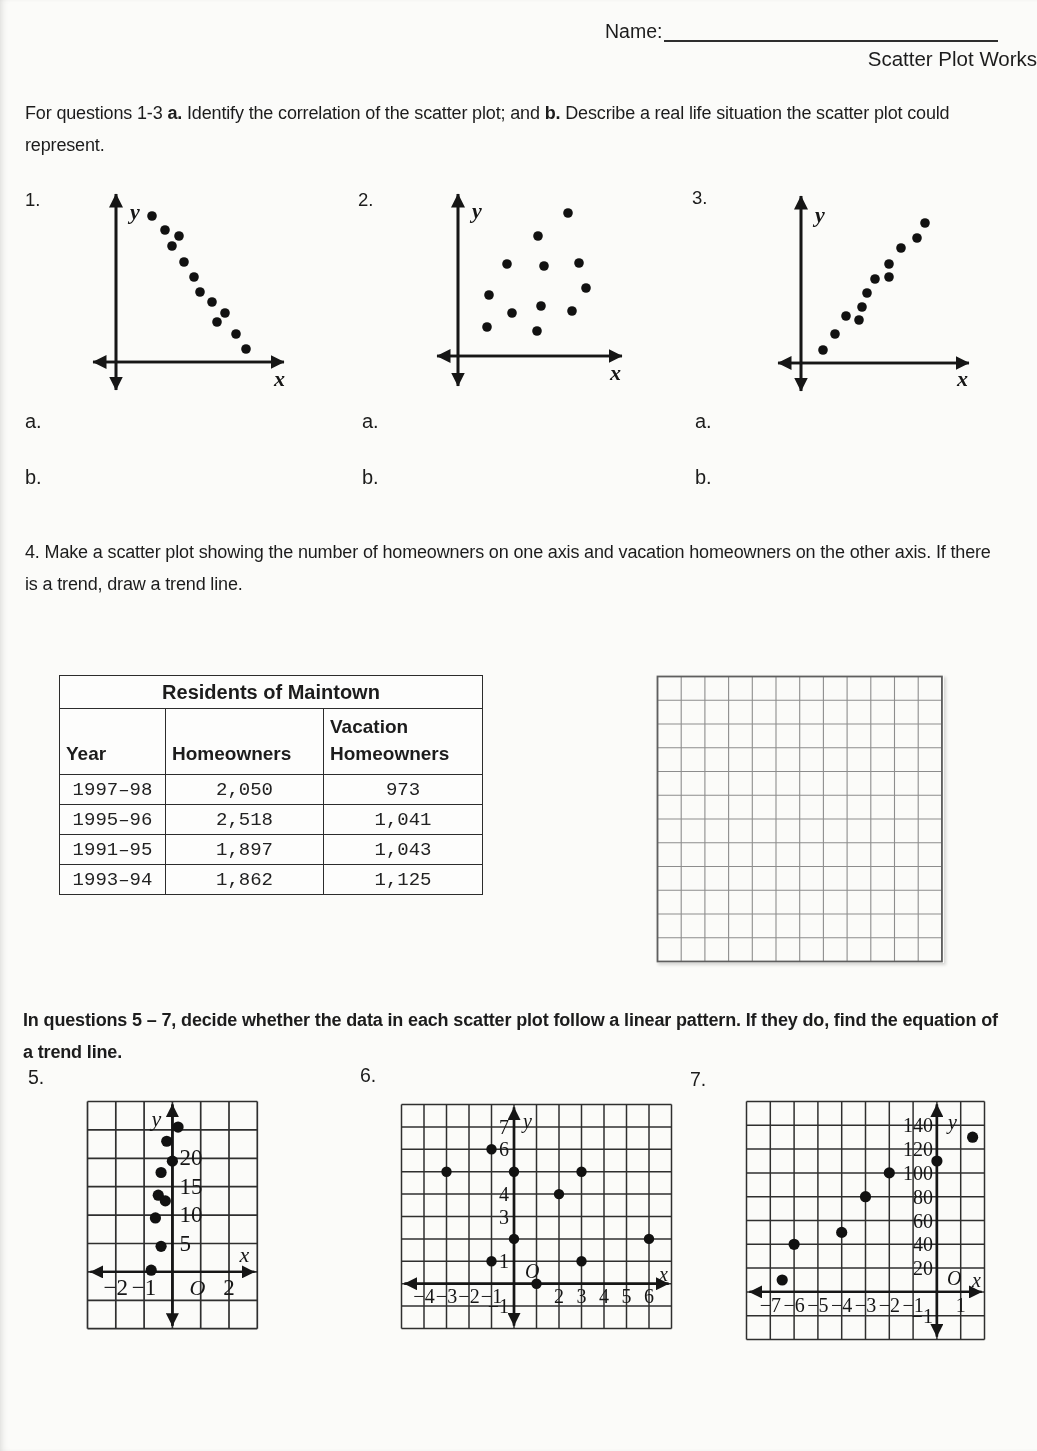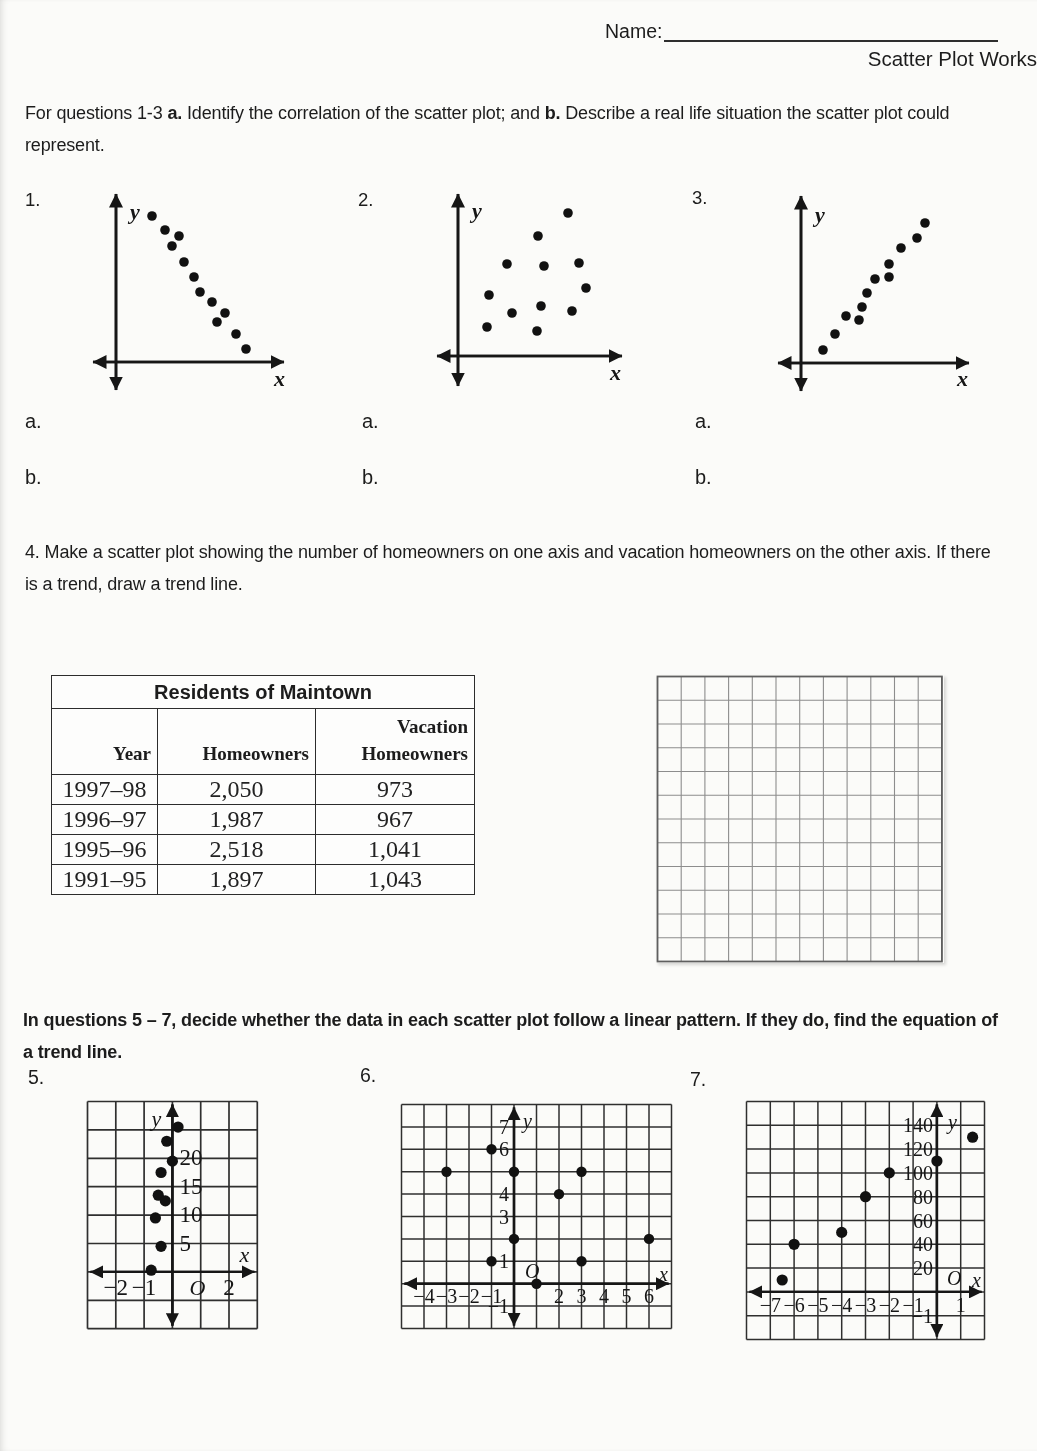--- a/index.html
+++ b/index.html
@@ -21,25 +21,25 @@
   .qnum{font-size:18.5px;}
   .sublabel{font-size:20px;}
   .chart-host{line-height:0;}
   table.maintown{border-collapse:collapse;table-layout:fixed;background:#fdfdfc;}
   table.maintown th, table.maintown td{border:1.6px solid #2c2c2c;}
   table.maintown .title-cell{
     font-family:"Liberation Sans",sans-serif;font-weight:bold;font-size:20px;
     text-align:center;height:30px;vertical-align:middle;
   }
   table.maintown th.colhdr{
-    font-family:Liberation Serif, serif;font-weight:bold;font-size:19px;
-    text-align:right;vertical-align:bottom;height:58px;padding:0 6px 7px 6px;line-height:27px;
+    font-family:Liberation Sans, sans-serif;font-weight:bold;font-size:19px;
+    text-align:left;vertical-align:bottom;height:58px;padding:0 6px 7px 6px;line-height:27px;
   }
   table.maintown td{
-    font-family:Liberation Serif, serif;font-size:24px;text-align:center;
+    font-family:Liberation Mono, monospace;font-size:19px;text-align:center;
     height:29px;padding:0;color:#222;
   }
   .grid-shadow{box-shadow:2px 2px 3px rgba(0,0,0,.15);}
 </style>
 </head>
 <body>
 
 <div class="page">
 
   <span class="abs name-label" style="left:605px;top:20px">Name:</span>
@@ -131,21 +131,21 @@
 
   <span class="abs sublabel" style="left:25px;top:410px">a.</span>
   <span class="abs sublabel" style="left:25px;top:466px">b.</span>
   <span class="abs sublabel" style="left:362px;top:410px">a.</span>
   <span class="abs sublabel" style="left:362px;top:466px">b.</span>
   <span class="abs sublabel" style="left:695px;top:410px">a.</span>
   <span class="abs sublabel" style="left:695px;top:466px">b.</span>
 
   <div class="abs para" style="left:25px;top:536px;width:968px">4.  Make a scatter plot showing the number of homeowners on one axis and vacation homeowners on the other axis. If there is a trend, draw a trend line.</div>
 
-  <table class="maintown abs" style="left:51px;top:675px;width:423px">
+  <table class="maintown abs" style="left:59px;top:675px;width:423px">
     <colgroup>
         <col style="width:106px">
         <col style="width:158px">
         <col style="width:159px">
       </colgroup>
     <thead>
       <tr>
         <th class="title-cell" colspan="3">Residents of Maintown</th>
       </tr>
       <tr class="hdr-row">
@@ -154,33 +154,33 @@
           <th class="colhdr">Vacation Homeowners</th>
         </tr>
     </thead>
     <tbody>
         <tr>
           <td>1997–98</td>
           <td>2,050</td>
           <td>973</td>
         </tr>
         <tr>
-          <td>1996–97</td>
-          <td>1,987</td>
-          <td>967</td>
-        </tr>
-        <tr>
           <td>1995–96</td>
           <td>2,518</td>
           <td>1,041</td>
         </tr>
         <tr>
           <td>1991–95</td>
           <td>1,897</td>
           <td>1,043</td>
+        </tr>
+        <tr>
+          <td>1993–94</td>
+          <td>1,862</td>
+          <td>1,125</td>
         </tr>
       </tbody>
   </table>
 
   <div class="abs chart-host grid-shadow" style="left:656px;top:675px"><svg width="288" height="288">
         <g transform="translate(1.5,1.5)">
           <line x1="0" y1="0" x2="0" y2="285" stroke="#8d8d8d" stroke-width="1.1"></line>
           <line x1="23.7" y1="0" x2="23.7" y2="285" stroke="#8d8d8d" stroke-width="1.1"></line>
           <line x1="47.4" y1="0" x2="47.4" y2="285" stroke="#8d8d8d" stroke-width="1.1"></line>
           <line x1="71.1" y1="0" x2="71.1" y2="285" stroke="#8d8d8d" stroke-width="1.1"></line>

